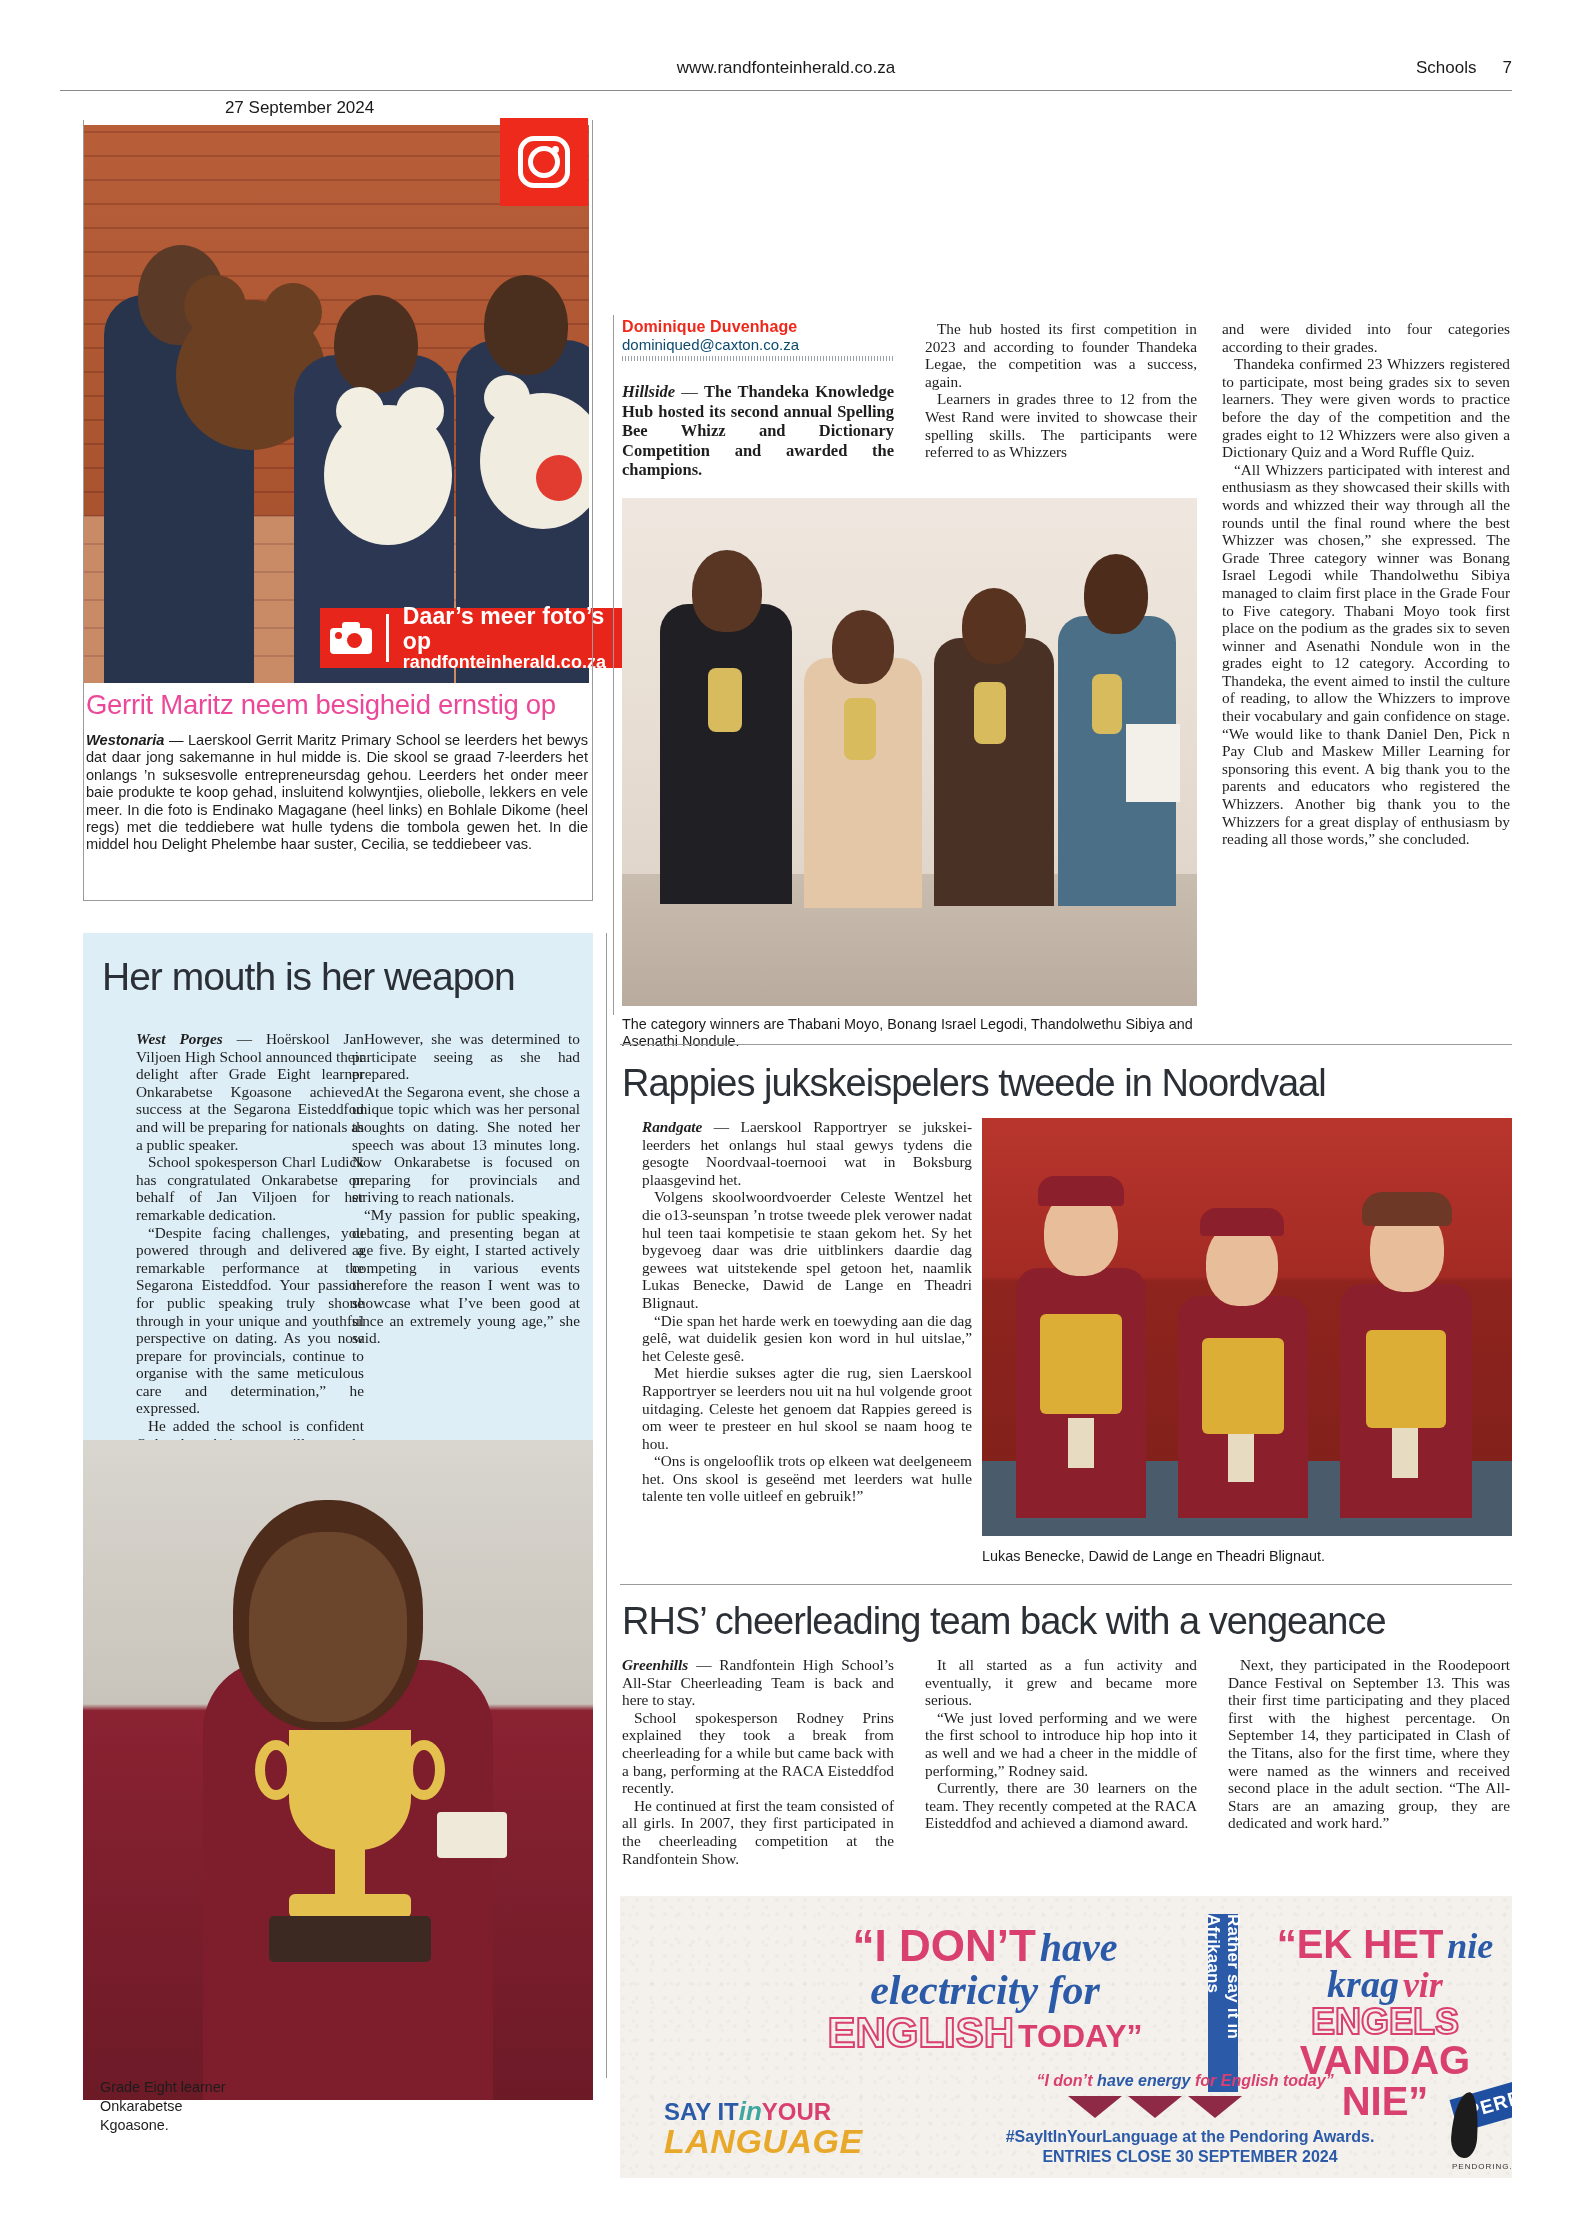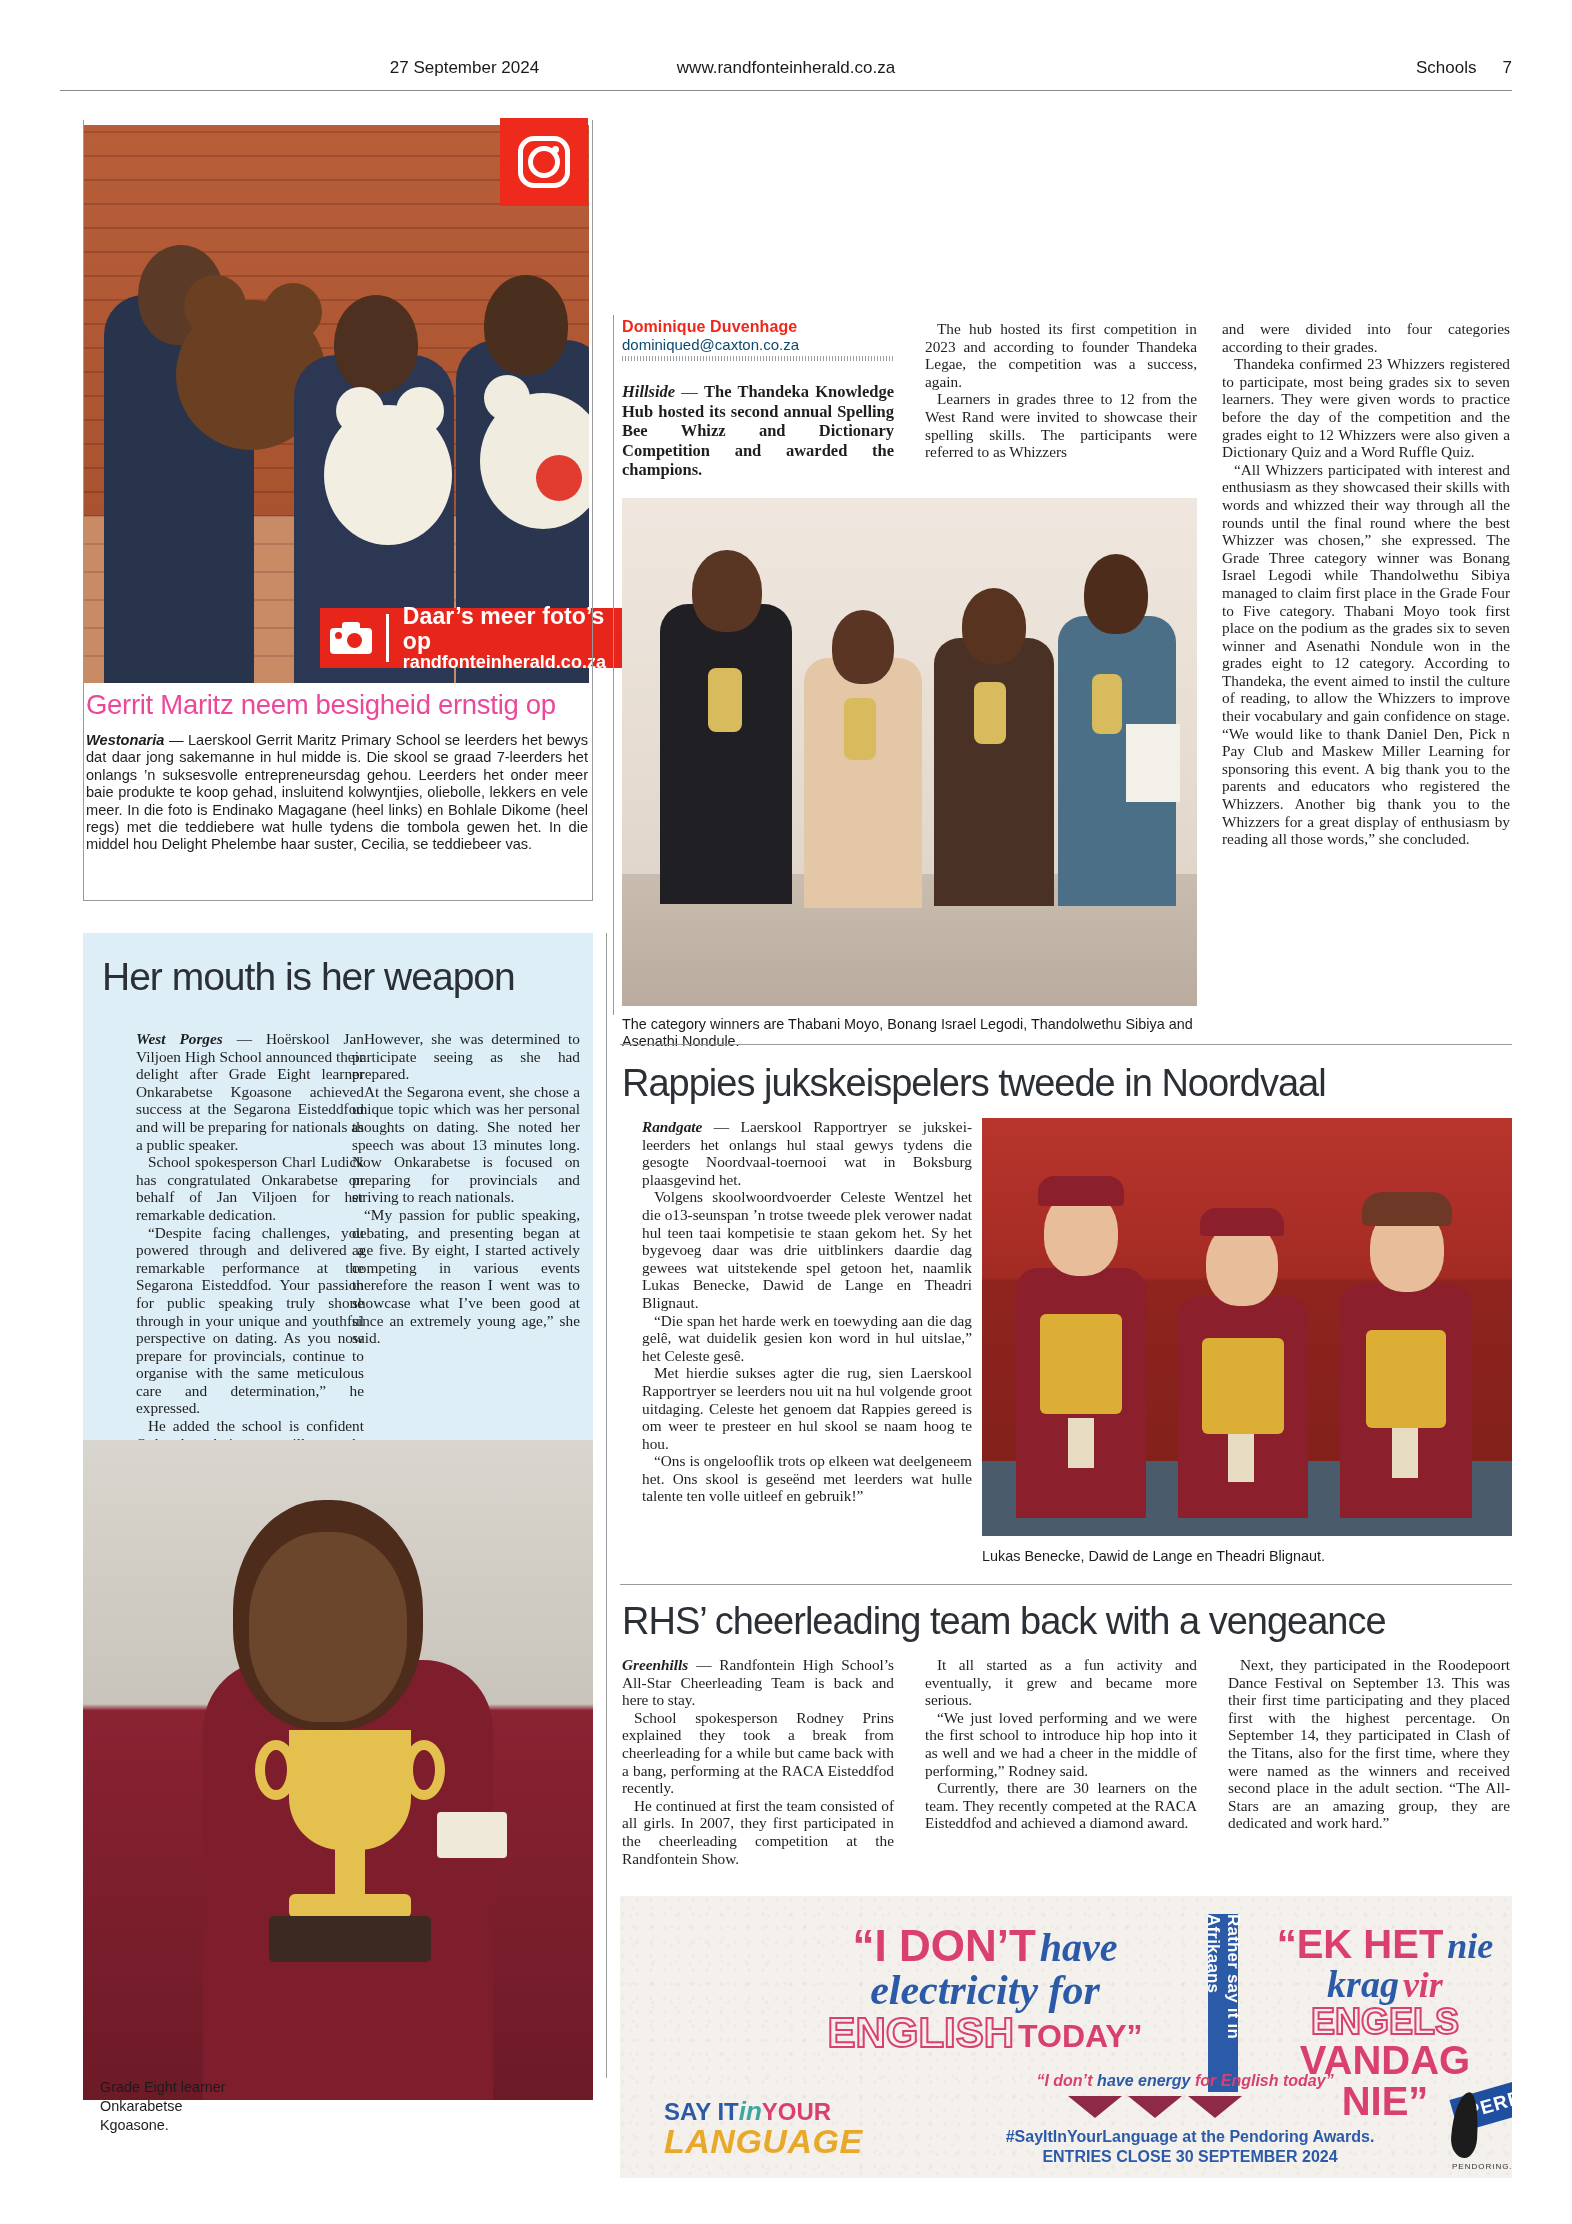--- a/index.html
+++ b/index.html
@@ -14,21 +14,21 @@
 
   .page { position: absolute; inset: 0; }
 
   
   .masthead {
     position: absolute; left: 60px; top: 58px; width: 1452px; height: 40px;
     display: flex; align-items: flex-start;
     font-family: "Liberation Sans", sans-serif;
     font-size: 17px; color: #1a1a1a;
   }
-  .masthead .m-date { width: 33%; text-align: right; font-stretch: condensed; }
+  .masthead .m-date { width: 33%; text-align: center; font-stretch: condensed; margin-top: 40px; }
   .masthead .m-url  { width: 34%; text-align: center; }
   .masthead .m-sec  { width: 33%; text-align: right; display:flex; justify-content:flex-end; gap: 26px; }
   .masthead .m-sec .pnum { font-weight: 400; }
   .rule-top { position: absolute; left: 60px; top: 90px; width: 1452px; height: 1px; background: #8a8a8a; }
   .hairline-v { position:absolute; width:1px; background:#9a9a9a; }
   .hairline-h { position:absolute; height:1px; background:#9a9a9a; }
 
   
   .photo { position: absolute; overflow: hidden; background:#cfcfcf; }
   .brickwall {

